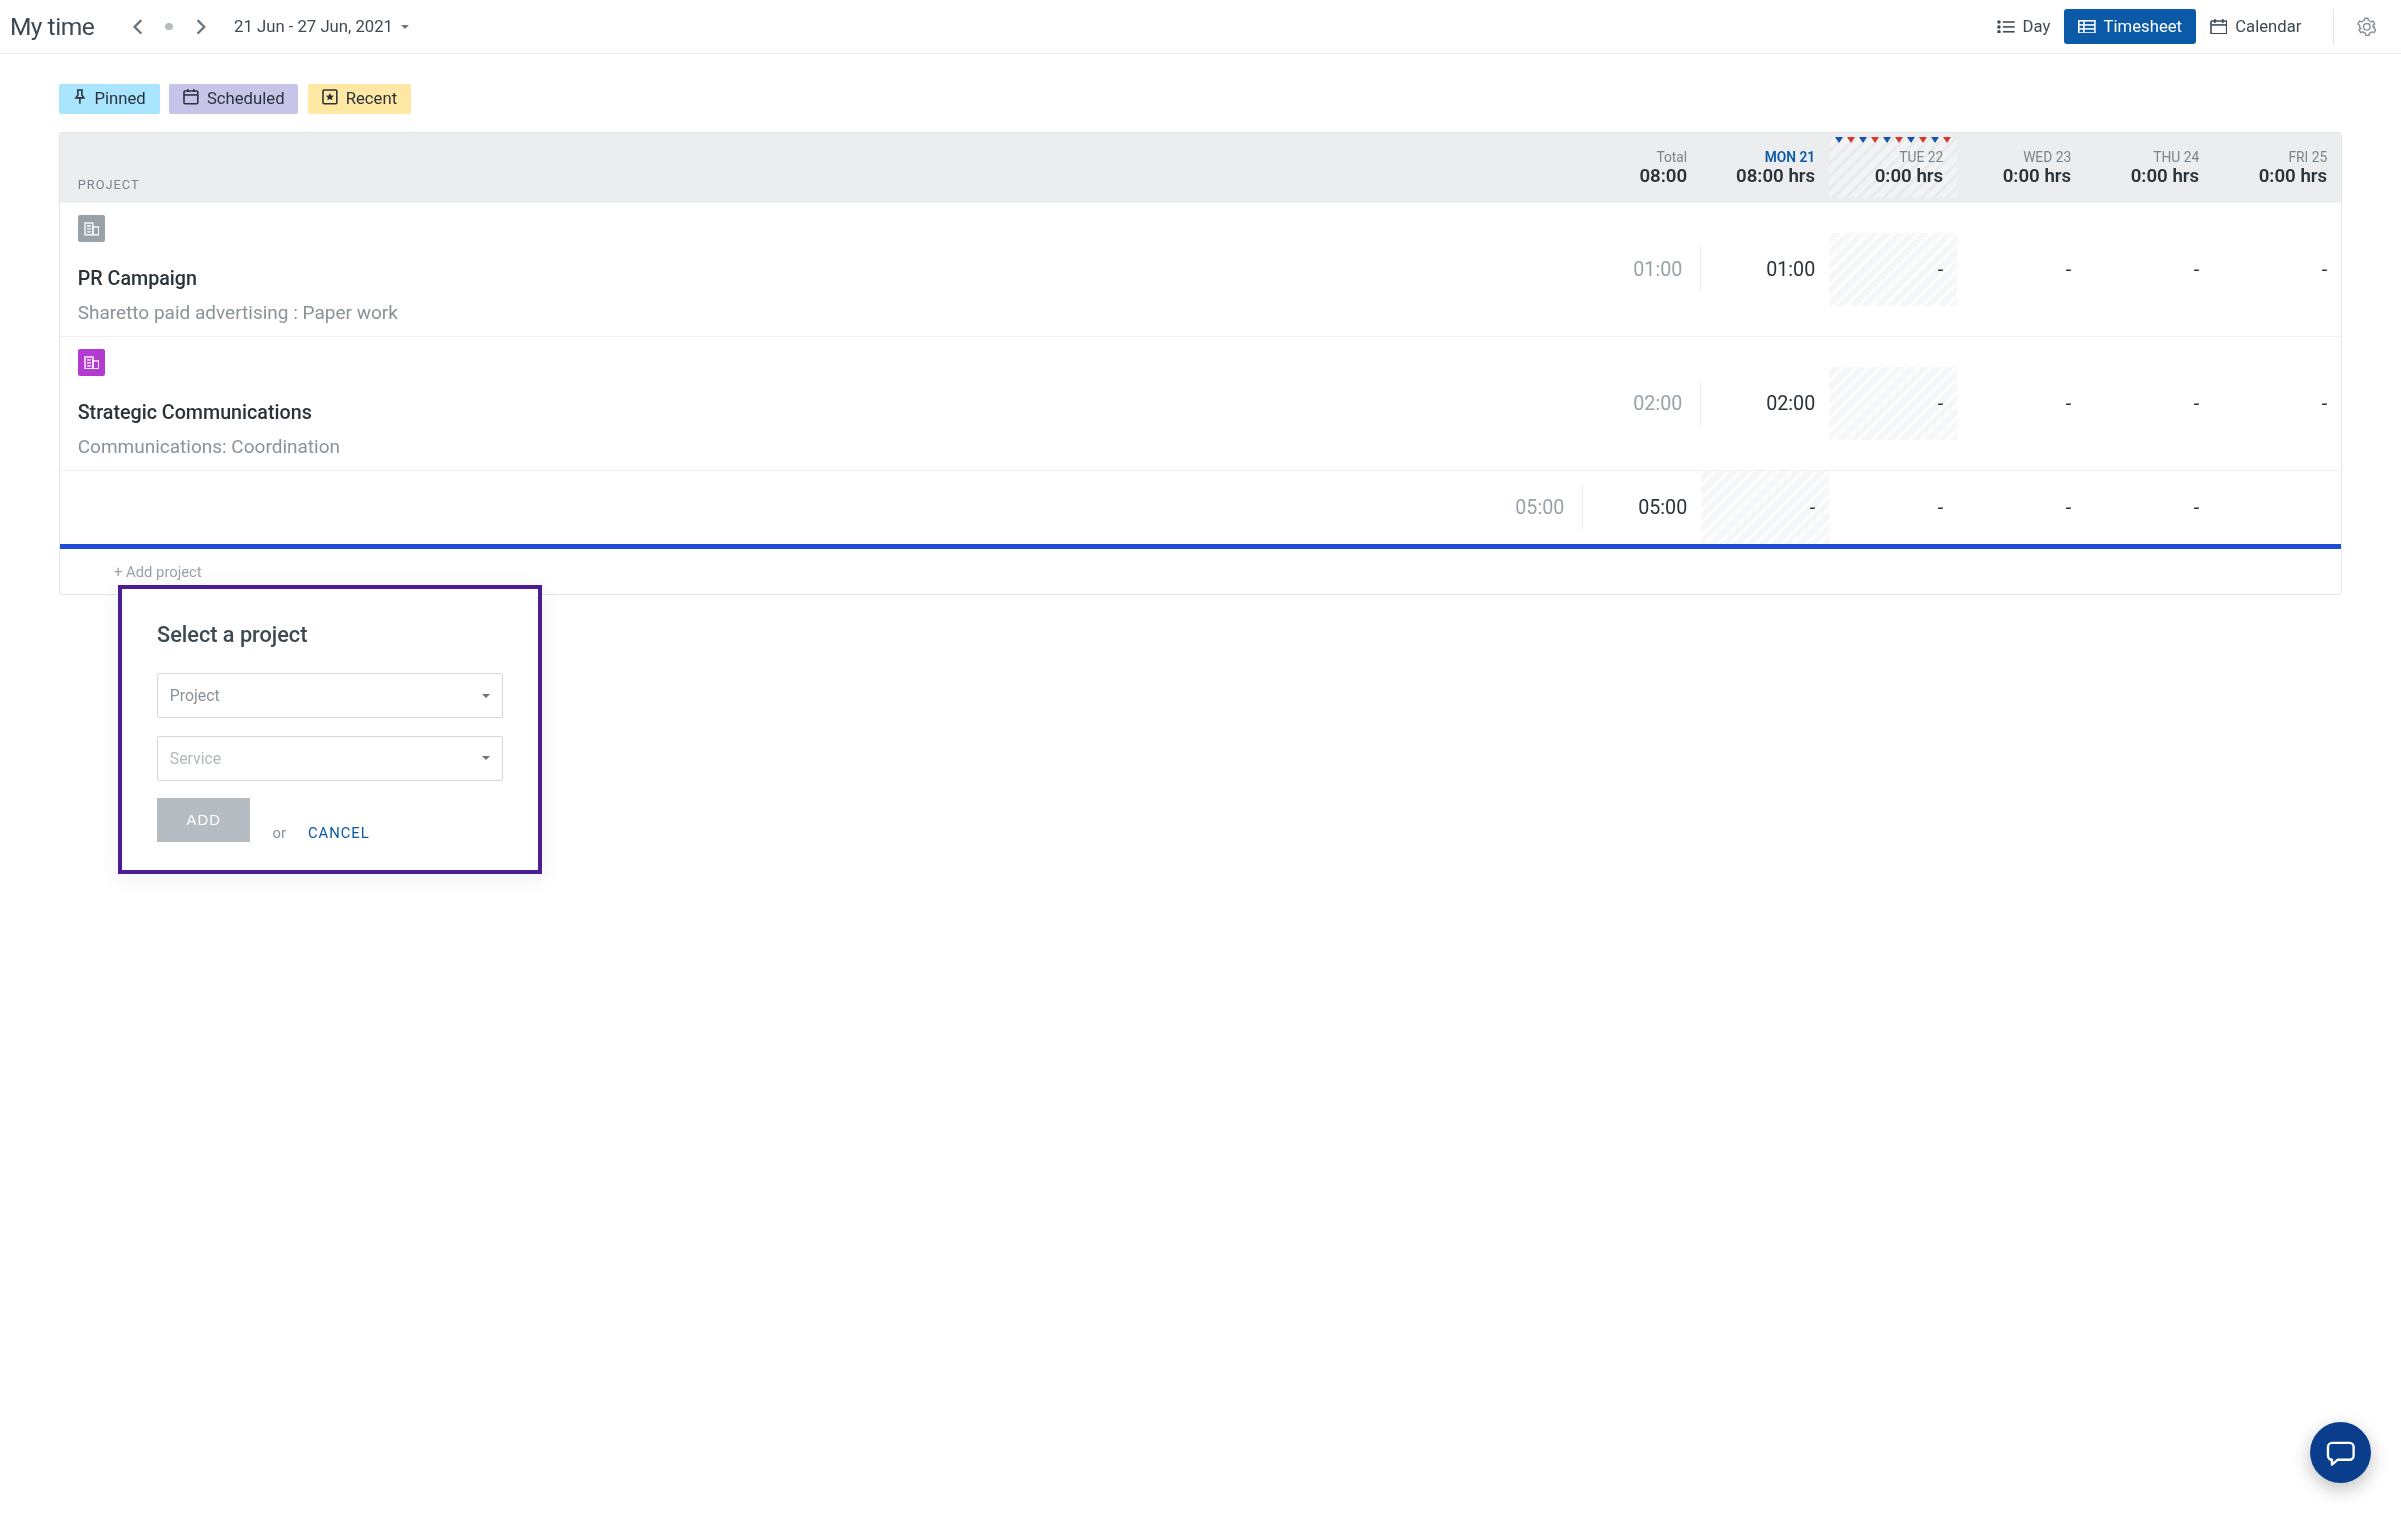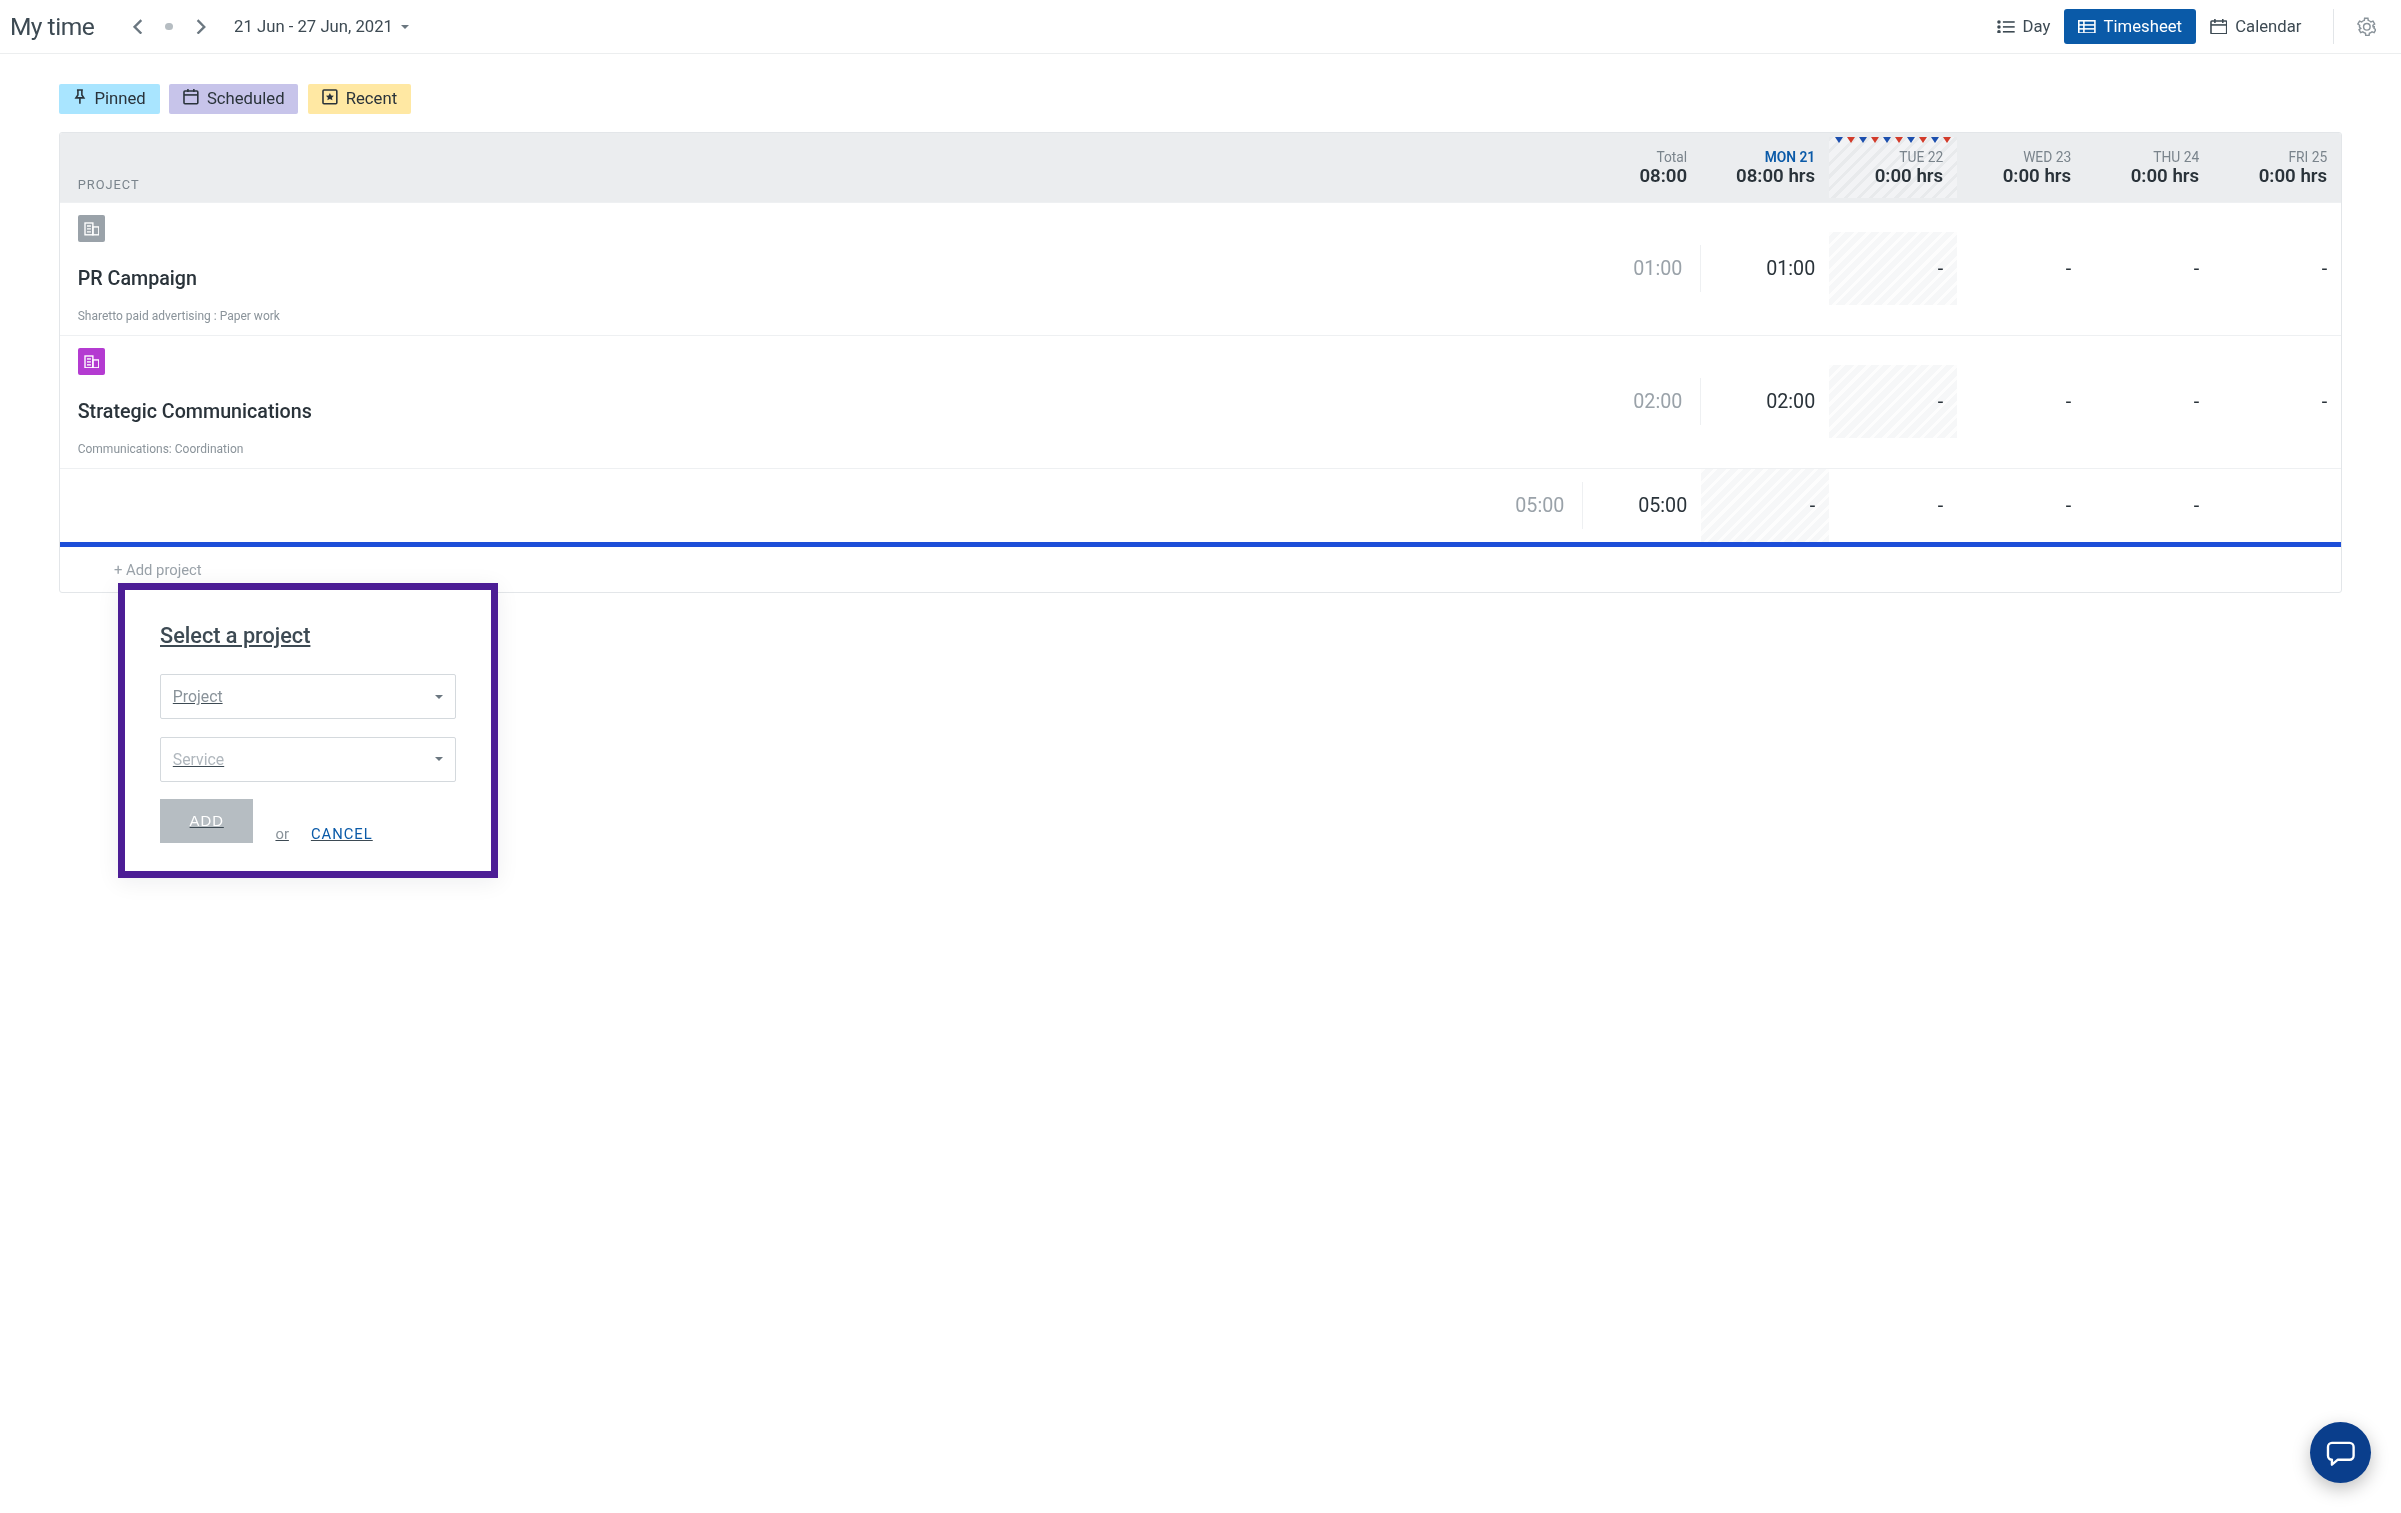--- a/index.html
+++ b/index.html
@@ -197,23 +197,23 @@
     border-radius: 2px;
     display: flex; align-items: center; justify-content: center;
   }
   .proj-title {
     font-size: 19.7px;
     font-weight: 500;
     color: #2a333a;
     line-height: 1.2;
   }
   .proj-sub {
-    font-size: 12px;
+    font-size: 19px;
     color: #8a939a;
-    margin-top: 18px;
+    margin-top: 10px;
   }
   .num-cell {
     text-align: right;
     padding-right: 13.8px;
     font-size: 19.7px;
     color: #2a333a;
     position: relative;
   }
   .num-cell.total {
     color: #9aa2a9;
@@ -242,26 +242,25 @@
     color: #9aa2a9;
     font-size: 14.8px;
     cursor: pointer;
   }
 
   
   .popover {
     position: absolute;
     margin-top: -9.9px;
     left: 118px;
-    width: 380px;
+    width: 424px;
     background: #fff;
-    border: 7px solid #4c1d95;
+    border: 4px solid #4c1d95;
     box-shadow: 0 3.9px 21.7px rgba(20,30,40,0.07);
     padding: 33px 35px 27.6px 35px;
-    text-decoration: underline;
   }
   .popover-title {
     font-size: 21.7px;
     font-weight: 500;
     color: #3d4a53;
     margin-bottom: 25.6px;
   }
   .select-wrap {
     position: relative;
     margin-bottom: 17.7px;

